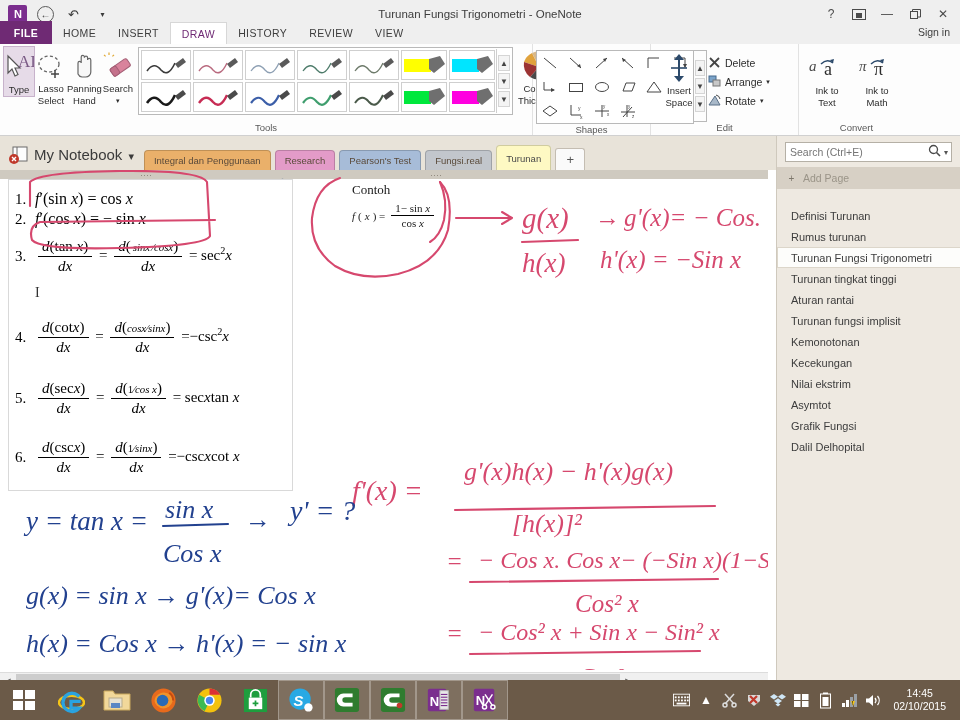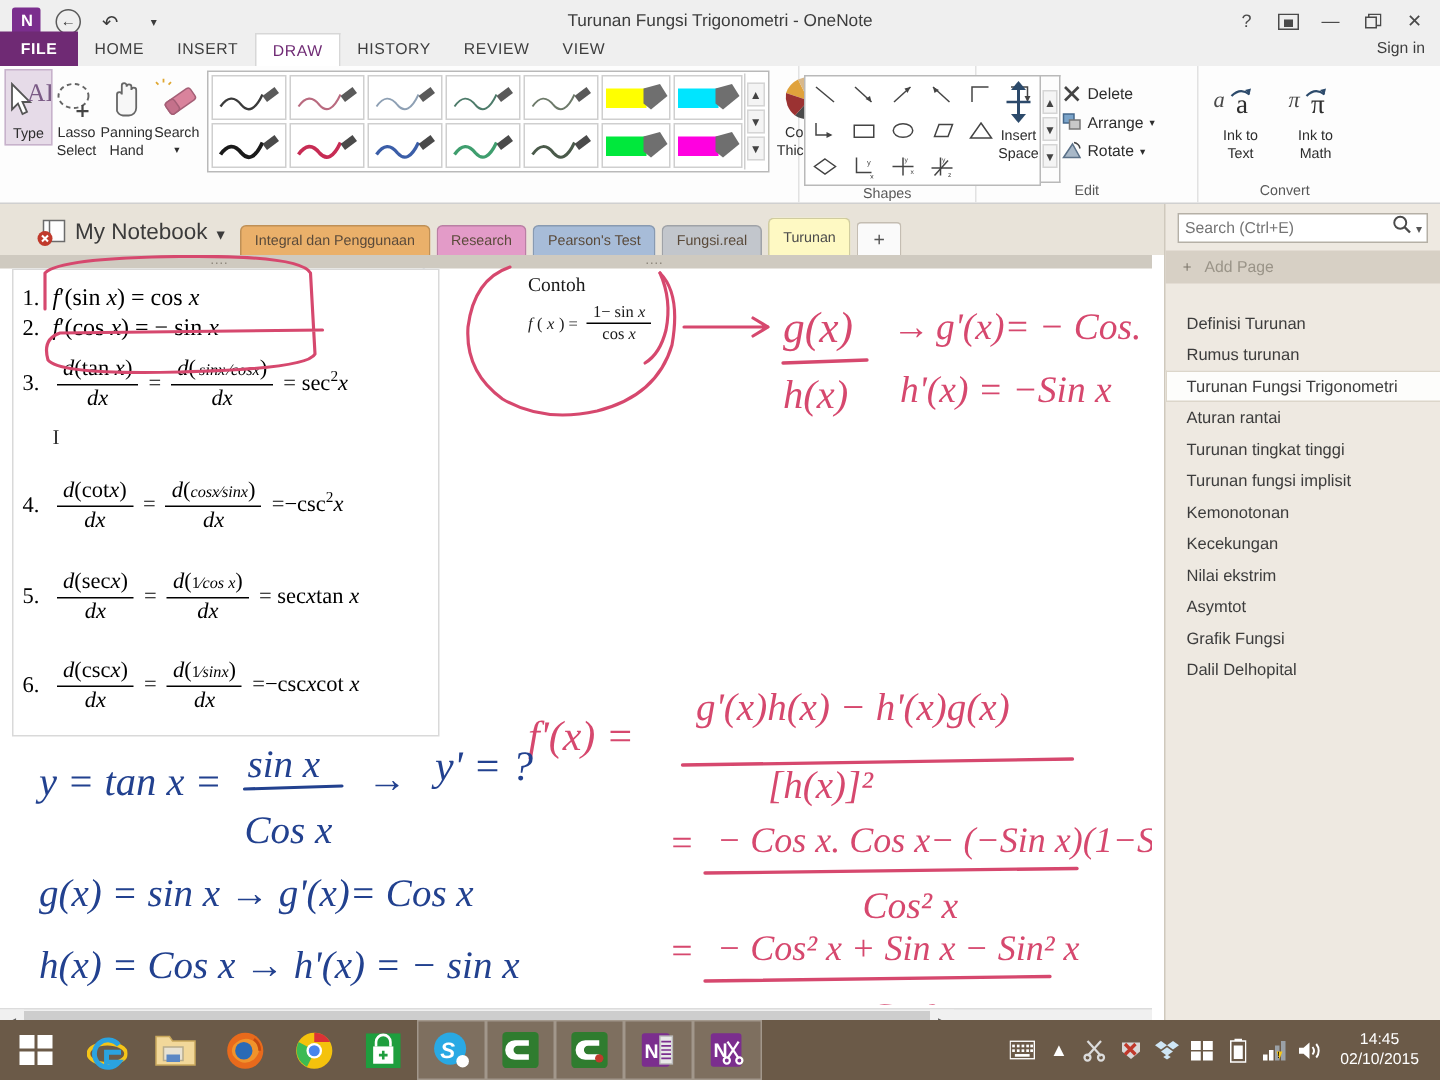--- a/index.html
+++ b/index.html
@@ -110,21 +110,21 @@
 
   .cmdbtn { display: flex; align-items: center; gap: 4px; font-size: 10.5px;
             color: #2d2d2d; padding: 3px 4px; }
 
   
   .nbbar {
     position: absolute; left: 0; top: 136px; width: 960px; height: 34px;
     background: #e8e3d9; display: flex; align-items: flex-end;
   }
   .nb-name {
-    display: flex; align-items: flex-end; gap: 6px; padding: 0 10px 7px 24px;
+    display: flex; align-items: flex-end; gap: 6px; padding: 0 10px 7px 8px;
     font-size: 15px; color: #3b3b3b;
   }
   .nb-icon { position: relative; width: 20px; height: 17px; }
   .sec-tabs { display: flex; align-items: flex-end; height: 34px; }
   .sectab {
     height: 20px; margin-right: 4px; padding: 0 9px; font-size: 9.5px;
     font-weight: normal; color: #5a4a3a; display: flex; align-items: center;
     border-radius: 4px 4px 0 0; border: 1px solid rgba(0,0,0,.18);
     border-bottom: none; position: relative; bottom: 0;
   }
@@ -432,20 +432,21 @@
                 <path d="M0 0 L15 -5 A16 16 0 0 1 6 11 Z" fill="#2f4f6e"></path>
                 <path d="M0 0 L6 11 A16 16 0 0 1 -9 10 Z" fill="#4a4a4a"></path>
                 <path d="M0 0 L-9 10 A16 16 0 0 1 -15 -5 Z" fill="#9b3232"></path>
               </g>
             </svg>
           </div>
           <span>Color &amp;</span>
           <span>Thickness</span>
         </div>
       </div>
+      <div class="rgroup-label">Tools</div>
     </div>
 
     <div class="rgroup" style="width:118px">
       <div class="rgroup-body" style="padding-top:4px">
         <div class="shapes-grid">
           <div class="shape-cell">
               <svg width="18" height="16">
                 <line x1="3" y1="3" x2="15" y2="13" stroke="#444"></line>
               </svg>
             </div>
@@ -832,22 +833,22 @@
       </div>
     </div>
     <div class="addpage">
       <span class="plus-circ">+</span>
       <span class="addpage-lbl">Add Page</span>
     </div>
     <div class="pagelist">
       <div class="pageitem">Definisi Turunan</div>
       <div class="pageitem">Rumus turunan</div>
       <div class="pageitem active">Turunan Fungsi Trigonometri</div>
+      <div class="pageitem">Turunan tingkat tinggi</div>
       <div class="pageitem">Aturan rantai</div>
-      <div class="pageitem">Turunan tingkat tinggi</div>
       <div class="pageitem">Turunan fungsi implisit</div>
       <div class="pageitem">Kemonotonan</div>
       <div class="pageitem">Kecekungan</div>
       <div class="pageitem">Nilai ekstrim</div>
       <div class="pageitem">Asymtot</div>
       <div class="pageitem">Grafik Fungsi</div>
       <div class="pageitem">Dalil Delhopital</div>
     </div>
   </div>
 

